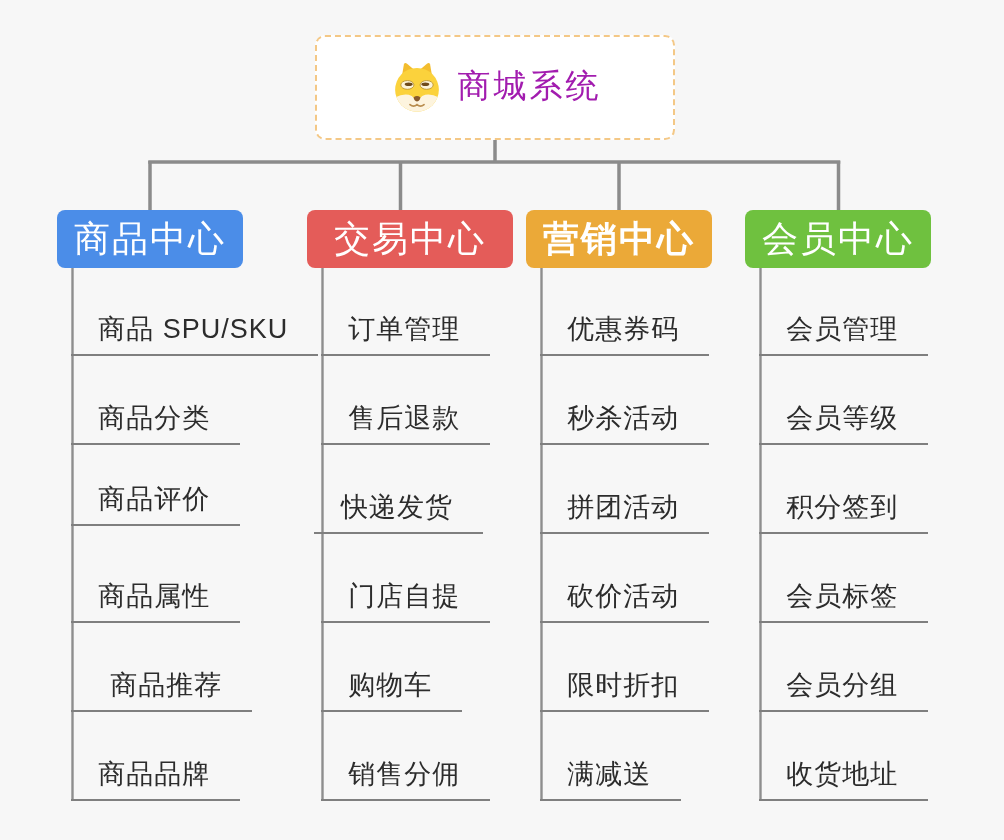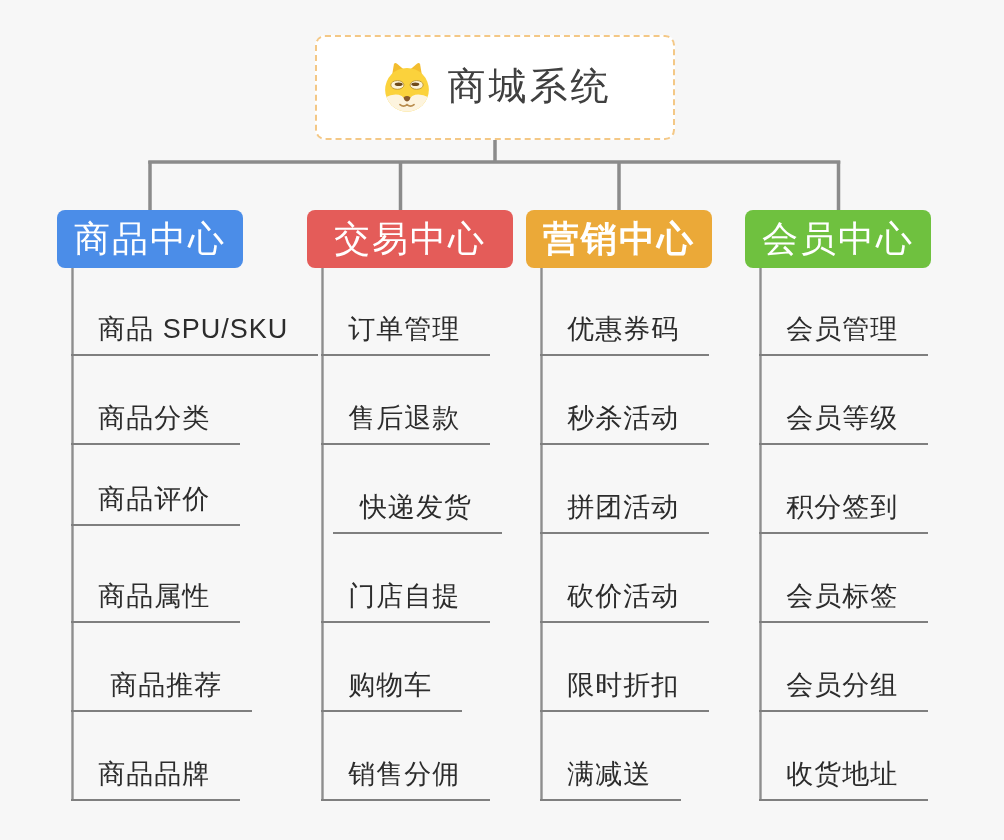--- a/index.html
+++ b/index.html
@@ -24,23 +24,23 @@
     left:315px;top:35px;width:360px;height:105px;
     box-sizing:border-box;
     background:#ffffff;
     border:2px dashed #f4c886;
     border-radius:10px;
     display:flex;align-items:center;justify-content:center;
     gap:13px;
     cursor:pointer;
   }
   .root-title{
-    font-size:38px;
+    font-size:33px;
     letter-spacing:3px;
-    color:#404040;
+    color:#a21caf;
     line-height:1;
     padding-bottom:4px;
   }
   .dog-wrap{display:flex;align-items:center;}
   .branch-node{
     position:absolute;
     top:210px;height:58px;
     box-sizing:border-box;
     border-radius:8px;
     display:flex;align-items:center;justify-content:center;
@@ -111,21 +111,21 @@
       <div class="leaf-node" style="left: 71.3px; top: 403px;">商品分类</div>
       <div class="leaf-node" style="left: 71.3px; top: 484px;">商品评价</div>
       <div class="leaf-node" style="left: 71.3px; top: 581px;">商品属性</div>
       <div class="leaf-node" style="left: 71.3px; top: 670px; padding-left: 39px;">商品推荐</div>
       <div class="leaf-node" style="left: 71.3px; top: 759px;">商品品牌</div>
       <div class="branch-node" style="left: 307px; width: 206px; background: rgb(228, 92, 89);">
         <span>交易中心</span>
       </div>
       <div class="leaf-node" style="left: 321.3px; top: 314px;">订单管理</div>
       <div class="leaf-node" style="left: 321.3px; top: 403px;">售后退款</div>
-      <div class="leaf-node" style="left: 333px; top: 492px;">快递发货</div>
+      <div class="leaf-node" style="left: 314px; top: 492px;">快递发货</div>
       <div class="leaf-node" style="left: 321.3px; top: 581px;">门店自提</div>
       <div class="leaf-node" style="left: 321.3px; top: 670px;">购物车</div>
       <div class="leaf-node" style="left: 321.3px; top: 759px;">销售分佣</div>
       <div class="branch-node" style="left: 526px; width: 186px; background: rgb(235, 169, 56); font-weight: bold;">
         <span>营销中心</span>
       </div>
       <div class="leaf-node" style="left: 540.3px; top: 314px;">优惠券码</div>
       <div class="leaf-node" style="left: 540.3px; top: 403px;">秒杀活动</div>
       <div class="leaf-node" style="left: 540.3px; top: 492px;">拼团活动</div>
       <div class="leaf-node" style="left: 540.3px; top: 581px;">砍价活动</div>

